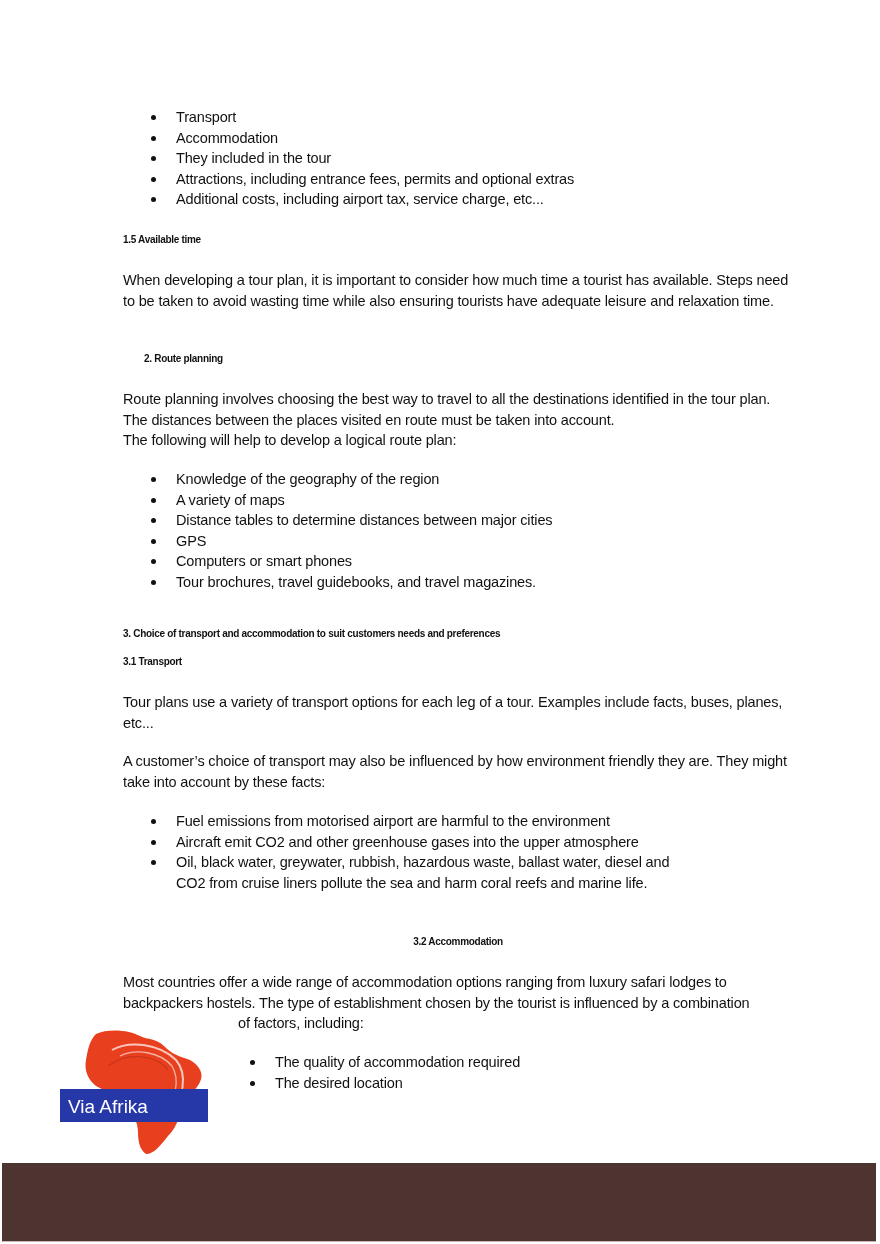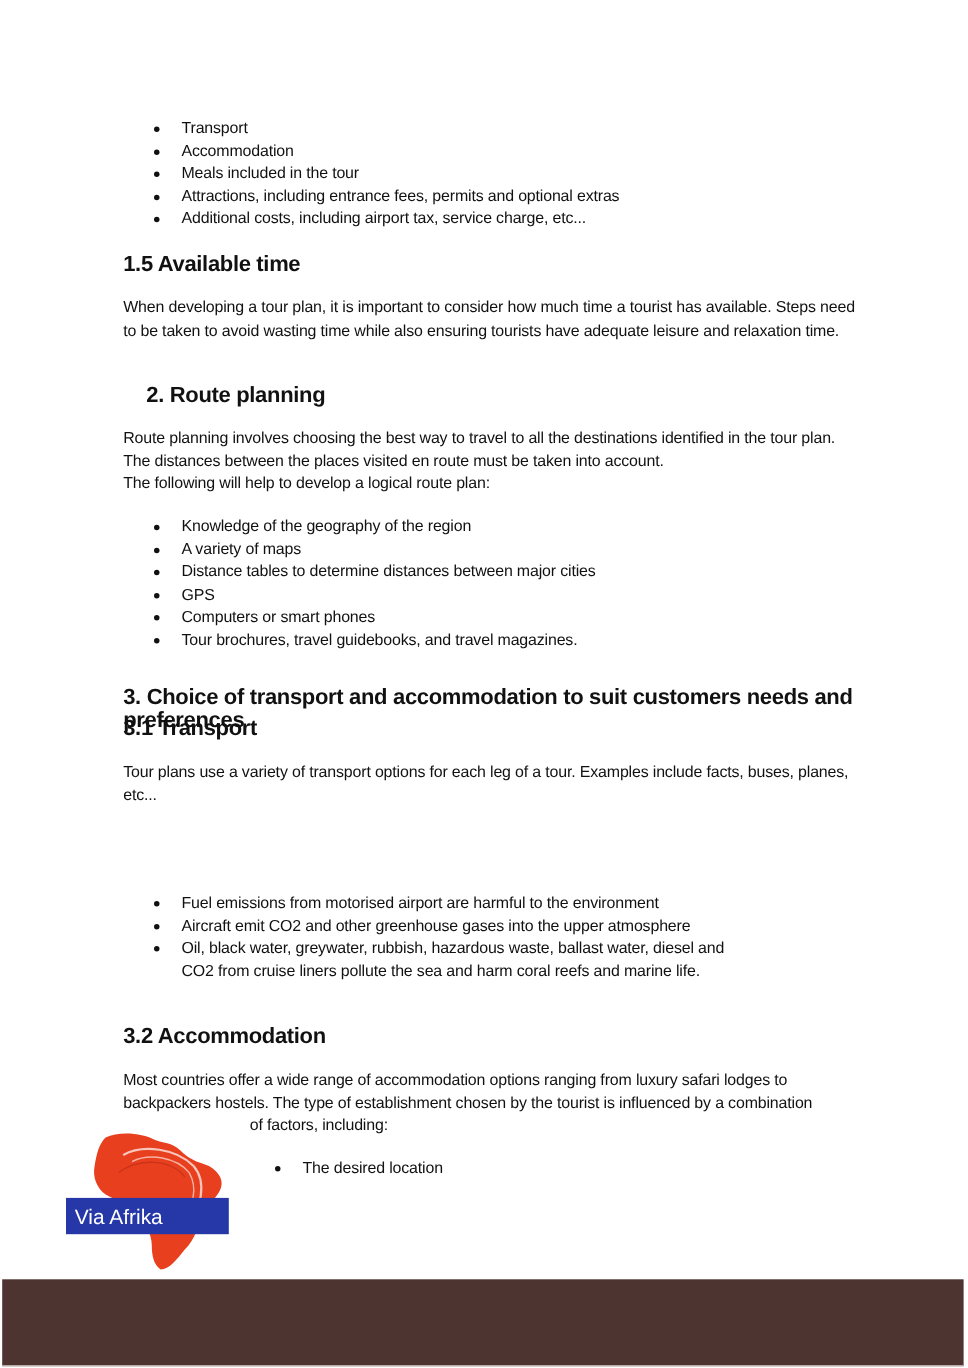--- a/index.html
+++ b/index.html
@@ -3,22 +3,22 @@
   <meta charset="utf-8">
   <style>
     html, body { margin: 0; padding: 0; }
     body {
       width: 880px; height: 1244px; background: #ffffff; position: relative;
       overflow: hidden; color: #111111;
       font-family: "Liberation Sans", sans-serif;
     }
     .page { position: absolute; left: 0; top: 0; width: 880px; height: 1244px; }
     .txt { font-size: 14.5px; line-height: 20.5px; letter-spacing: -0.15px; }
-    .block { position: absolute; left: 112px; width: 670px; }
-    .h { font-weight: bold; font-size: 20px; letter-spacing: -0.3px; }
+    .block { position: absolute; left: 123px; width: 670px; }
+    .h { font-weight: bold; font-size: 10px; letter-spacing: -0.3px; }
     ul.bl { list-style: none; margin: 0; padding: 0; }
     ul.bl li { position: relative; padding-left: 53px; }
     ul.bl li::before {
       content: ""; position: absolute; left: 28px; top: 8px;
       width: 5px; height: 5px; border-radius: 50%; background: #111;
     }
     p { margin: 0; }
     .logo { position: absolute; left: 60px; top: 1026px; width: 155px; height: 132px; }
     .copyright { position: absolute; right: 107px; top: 1192px; font-size: 15px; }
     .footer-bar {
@@ -28,21 +28,21 @@
   </style>
 </head>
 <body>
 
 <div class="page">
 
   <div class="block txt" style="top:107px;">
     <ul class="bl">
       <li>Transport</li>
       <li>Accommodation</li>
-      <li>Meals included in the tour</li>
+      <li>They included in the tour</li>
       <li>Attractions, including entrance fees, permits and optional extras</li>
       <li>Additional costs, including airport tax, service charge, etc...</li>
     </ul>
   </div>
 
   <div class="block txt h" style="top:230px;">1.5 Available time</div>
   <div class="block txt" style="top:270px;">When developing a tour plan, it is important to consider how much time a tourist has available. Steps need to be taken to avoid wasting time while also ensuring tourists have adequate leisure and relaxation time.</div>
 
   <div class="block txt h" style="top:349px;margin-left:21px;">2. Route planning</div>
   <div class="block txt" style="top:469px;">
@@ -58,37 +58,39 @@
 
   <div class="block txt" style="top:389px;">
     <p>Route planning involves choosing the best way to travel to all the destinations identified in the tour plan. The distances between the places visited en route must be taken into account.</p>
     <p>The following will help to develop a logical route plan:</p>
   </div>
 
   <div class="block txt h" style="top:612px;margin-top:12px;">3. Choice of transport and accommodation to suit customers needs and preferences</div>
 
   <div class="block txt h" style="top:652px;">3.1 Transport</div>
   <div class="block txt" style="top:692px;">Tour plans use a variety of transport options for each leg of a tour. Examples include facts, buses, planes, etc...</div>
+  <div class="block txt" style="top:751px;">A customer’s choice of transport may also be influenced by how environment friendly they are. They might take into account by these facts:</div>
 
   <div class="block txt" style="top:811px; width:560px;">
     <ul class="bl">
       <li>Fuel emissions from motorised airport are harmful to the environment</li>
       <li>Aircraft emit CO2 and other greenhouse gases into the upper atmosphere</li>
       <li>Oil, black water, greywater, rubbish, hazardous waste, ballast water, diesel and CO2 from cruise liners pollute the sea and harm coral reefs and marine life.</li>
     </ul>
   </div>
 
-  <div class="block txt h" style="top:932px;">3.2 Accommodation</div>
+  <div class="block txt h" style="top:932px;text-align:center;">3.2 Accommodation</div>
   <div class="block txt" style="top:972px;">
     <p>Most countries offer a wide range of accommodation options ranging from luxury safari lodges to backpackers hostels. The type of establishment chosen by the tourist is influenced by a combination</p>
     <p style="padding-left:115px;">of factors, including:</p>
   </div>
 
   <div class="block txt" style="top:1052px; left:222px; width:500px;">
     <ul class="bl">
+      <li>The quality of accommodation required</li>
       <li>The desired location</li>
     </ul>
   </div>
 
   <div class="logo">
     <svg width="155" height="132" viewBox="0 0 155 132">
       <path d="M36 8 C48 2 70 4 80 10 C88 14 96 12 104 20 C112 28 118 30 130 34 C140 40 144 48 140 56 C136 64 128 70 124 78 C120 88 118 100 108 110 C100 120 94 128 86 128 C80 124 78 116 78 106 C78 96 72 86 66 76 C58 68 46 66 36 60 C28 54 24 44 26 34 C28 22 30 14 36 8 Z" fill="#e8401f"></path>
       <path d="M52 24 C70 14 100 18 116 34 C128 48 124 74 108 90" fill="none" stroke="#ffffff" stroke-width="2" opacity="0.7"></path>
       <path d="M60 30 C76 22 100 26 112 40 C120 54 116 72 104 84" fill="none" stroke="#ffffff" stroke-width="1.3" opacity="0.6"></path>
       <path d="M48 40 C66 26 96 28 108 44" fill="none" stroke="#b82a12" stroke-width="1.2" opacity="0.6"></path>

